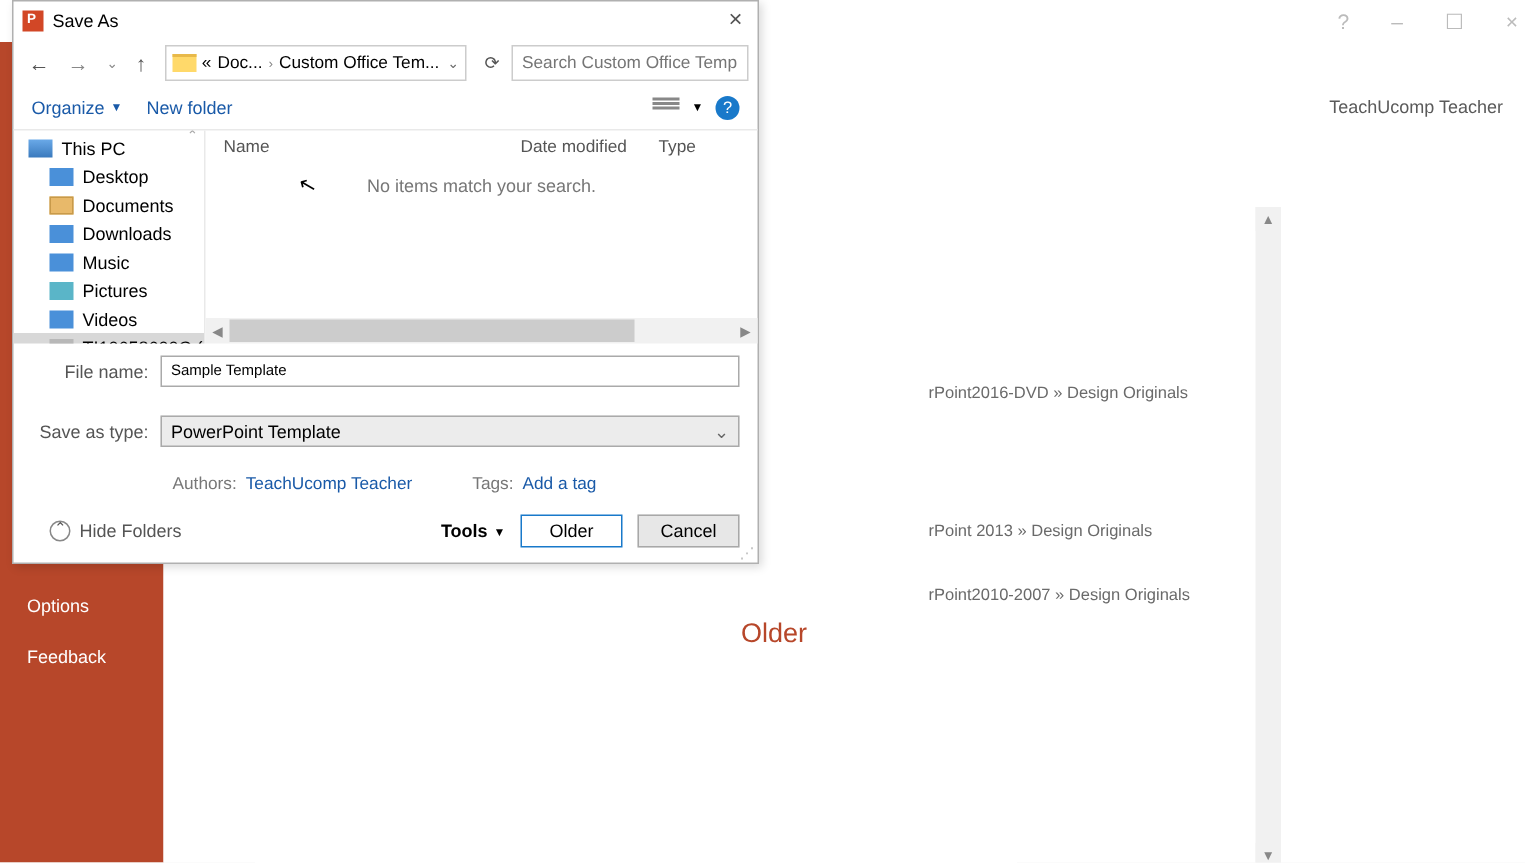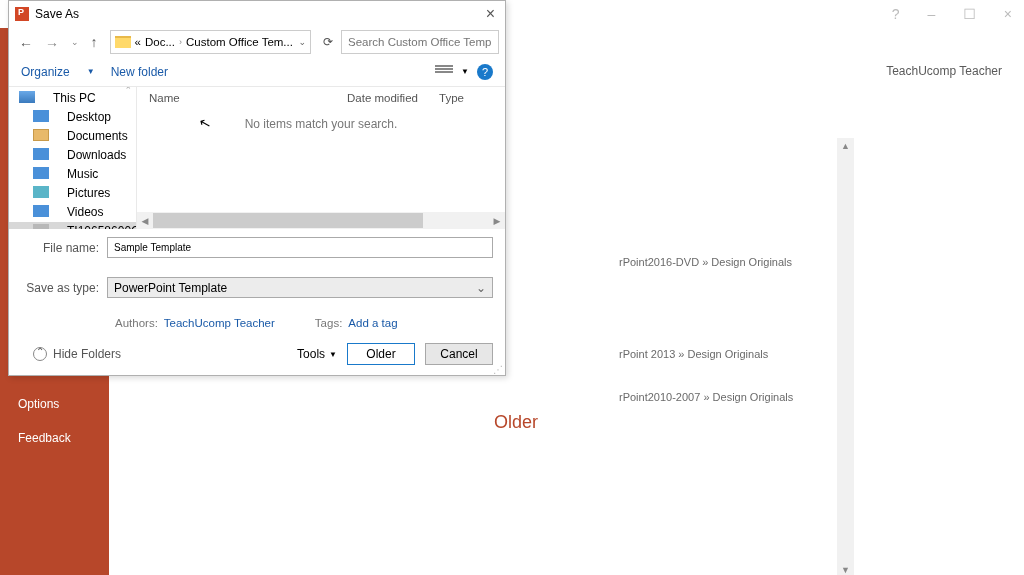--- a/index.html
+++ b/index.html
@@ -31,30 +31,30 @@
 .dlg-nav { display: flex; align-items: center; height: 30px; padding: 0 6px; gap: 4px; font-size: 12px; }
 .navbtn { color: #888; padding: 2px 4px; font-size: 14px;}
 .navbtn.enabled{color:#555;}
 .breadcrumb { flex: 1; display: flex; align-items: center; border: 1px solid #ccc; height: 24px; padding: 0 4px; gap: 4px; font-size: 11.5px; margin: 0 4px;}
 .folder-ico { width: 16px; height: 12px; background: #ffd96a; border-top:2px solid #e8b94a;}
 .bc-chev { color: #888; font-size: 9px;}
 .bc-drop { margin-left:auto; color:#666; font-size:9px;}
 .refresh { font-size:12px; color:#555; padding:0 4px;}
 .searchbox { width: 158px; height: 24px; border: 1px solid #ccc; font-size: 11.5px; padding: 0 6px; color: #888;}
 .dlg-toolbar { display: flex; align-items: center; height: 30px; padding: 0 12px; font-size: 12px; border-bottom:1px solid #e9e9e9;}
-.tb-item { color: #1a5aa8; display:flex; align-items:center; gap:17px; margin-right: 16px;}
+.tb-item { color: #1a5aa8; display:flex; align-items:center; gap:4px; margin-right: 16px;}
 .tb-drop{font-size:8px;}
 .tb-right{margin-left:auto; display:flex; align-items:center; gap:8px;}
 .view-ico{width:18px;height:14px;display:inline-flex;flex-direction:column;gap:1px;}
 .view-ico span{height:2px;background:#888;}
 .help-ico { width: 16px; height: 16px; border-radius: 50%; background: #1979ca; color: #fff; font-size: 11px; text-align: center; line-height: 16px;}
 .dlg-mid { flex: 1; display: flex; min-height: 0;}
 .tree { width: 128px; border-right: 1px solid #e9e9e9; overflow: hidden; font-size: 12px; padding-top: 2px; position:relative;}
 .tree-chev{position:absolute; right:4px; top:-2px; color:#aaa; font-size:9px;}
-.tree-item { display: flex; gap: 18px; padding: 2px 6px 2px 24px; height: 19px; white-space:nowrap; overflow:hidden;}
+.tree-item { display: flex; align-items: center; gap: 6px; padding: 2px 6px 2px 24px; height: 19px; white-space:nowrap; overflow:hidden;}
 .tree-item.lvl0 { padding-left: 10px; font-weight: 400;}
 .tree-item.sel { background: #d8d8d8;}
 .ti-ico { width: 16px; height: 12px; flex-shrink: 0;}
 .ico-pc{background:linear-gradient(#6aa9e8,#3a7abd);}
 .ico-desktop{background:#4a90d9;}
 .ico-doc{background:#e8b96a;border:1px solid #c89a4a;}
 .ico-dl{background:#4a90d9;}
 .ico-music{background:#4a90d9;}
 .ico-pic{background:#5ab5c8;}
 .ico-vid{background:#4a90d9;}
@@ -76,21 +76,21 @@
 .finput { flex: 1; height: 21px; border: 1px solid #aaa; padding: 0 6px; font-size: 10px;}
 .fselect { flex:1; height:21px; border:1px solid #aaa; background:#ececec; padding:0 6px; font-size:12px; display:flex; align-items:center; position:relative;}
 .fselect::after{content:"⌄"; position:absolute; right:6px; color:#666;}
 .meta-row { display:flex; gap:40px; padding-left:94px; margin-top:4px; font-size:11.5px;}
 .meta-label{color:#777; margin-right:6px;}
 .meta-link{color:#1a5aa8;}
 .dlg-btns { display:flex; align-items:center; padding: 10px 12px 10px 24px; gap:10px; font-size:12px;}
 .hide-folders{display:flex;align-items:center;gap:6px;color:#555;}
 .hf-ico{width:14px;height:14px;border:1px solid #888;border-radius:50%;position:relative;}
 .hf-ico::after{content:"⌃"; position:absolute; left:2px; top:-2px; font-size:10px;}
-.tools{margin-left:auto; display:flex; align-items:center; gap:4px;}
+.tools{margin-left:auto; display:flex; align-items:center; gap:4px;font-weight:bold;}
 .btn { min-width:68px; height:22px; border:1px solid #a8a8a8; background:#e7e7e7; font-size:12px; text-align:center; line-height:20px;}
 .btn.primary { border:1.5px solid #1979ca; background:#fff;}
 .resize { position:absolute; right:2px; bottom:2px; color:#bbb; font-size:10px; line-height:6px;}
 </style>
 </head>
 <body>
 
 <div class="ppt-app">
   <div class="ppt-titlebar">
     <div class="ppt-title">tion - PowerPoint</div>

